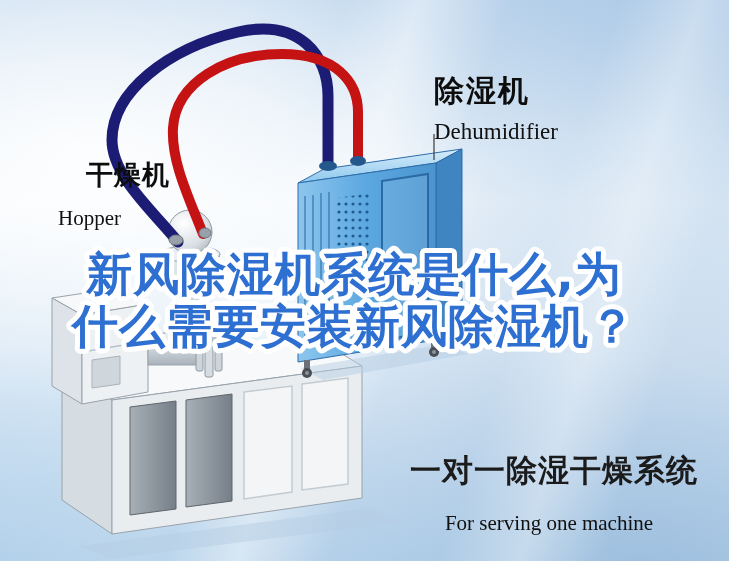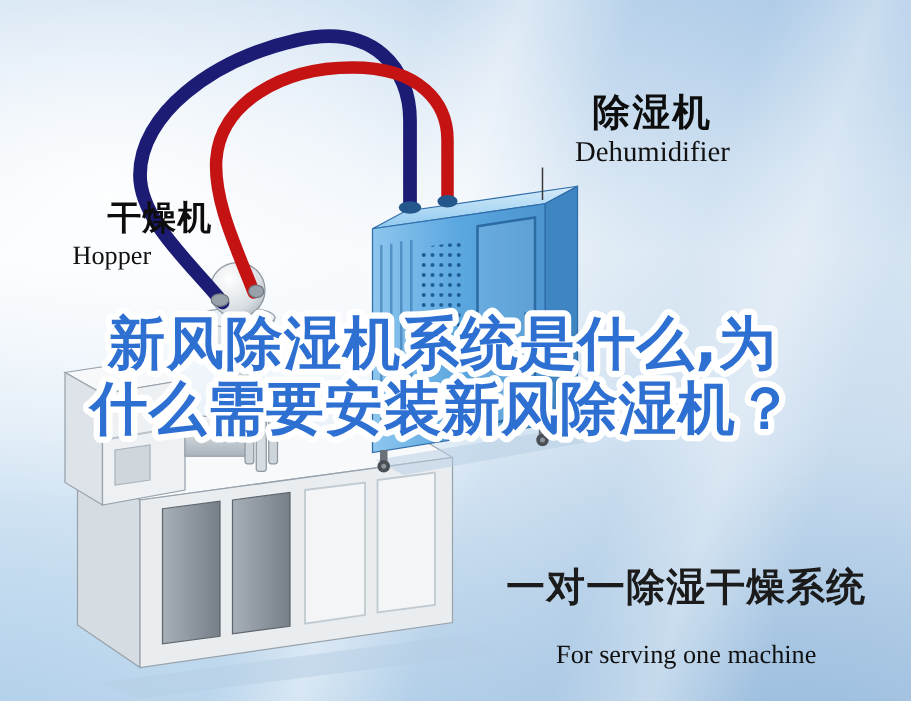--- a/index.html
+++ b/index.html
@@ -17,26 +17,26 @@
     position:absolute;inset:0;pointer-events:none;
     background:linear-gradient(108deg, transparent 38%, rgba(255,255,255,0.45) 46%, transparent 56%, transparent 68%, rgba(255,255,255,0.35) 77%, transparent 86%);
   }
   svg.scene{position:absolute;left:0;top:0;}
   svg.watermark{position:absolute;left:0;top:0;pointer-events:none;}
   .label{position:absolute;}
   .label .cn{font-weight:bold;color:#0d0d0d;line-height:1.1;}
   .label .en{font-family:"Liberation Serif","DejaVu Serif",serif;color:#101010;line-height:1.15;}
   .hopper-label{left:56px;top:160px;width:120px;}
   .hopper-label .cn{font-size:27px;letter-spacing:1px;margin-left:30px;}
-  .hopper-label .en{font-size:21px;margin-top:2px;padding-left:2px;}
-  .dehum-label{left:434px;top:74px;width:176px;text-align:center;}
+  .hopper-label .en{font-size:21px;margin-top:16px;padding-left:2px;}
+  .dehum-label{left:434px;top:74px;width:176px;text-align:left;}
   .dehum-label .cn{font-size:30px;letter-spacing:2px;}
-  .dehum-label .en{font-size:23px;margin-top:2px;}
+  .dehum-label .en{font-size:23px;margin-top:12px;}
   .caption{left:400px;top:453px;width:298px;text-align:center;position:absolute;}
-  .caption .cn{font-size:31px;font-weight:bold;color:#1b1b1b;letter-spacing:1px;line-height:1.15;}
+  .caption .cn{font-size:31px;font-weight:bold;color:#1b1b1b;letter-spacing:1px;line-height:1.15;text-align:right;}
   .caption .en{font-family:"Liberation Serif","DejaVu Serif",serif;font-size:21px;color:#101010;margin-top:22px;}
   .wm-text{
     font-family:"DejaVu Sans","Liberation Sans",sans-serif;
     font-size:46px;font-weight:bold;letter-spacing:1px;
     fill:#2e6fd2;stroke:#ffffff;stroke-width:10px;
     paint-order:stroke;stroke-linejoin:round;
     text-anchor:middle;
   }
 </style>
 </head>

